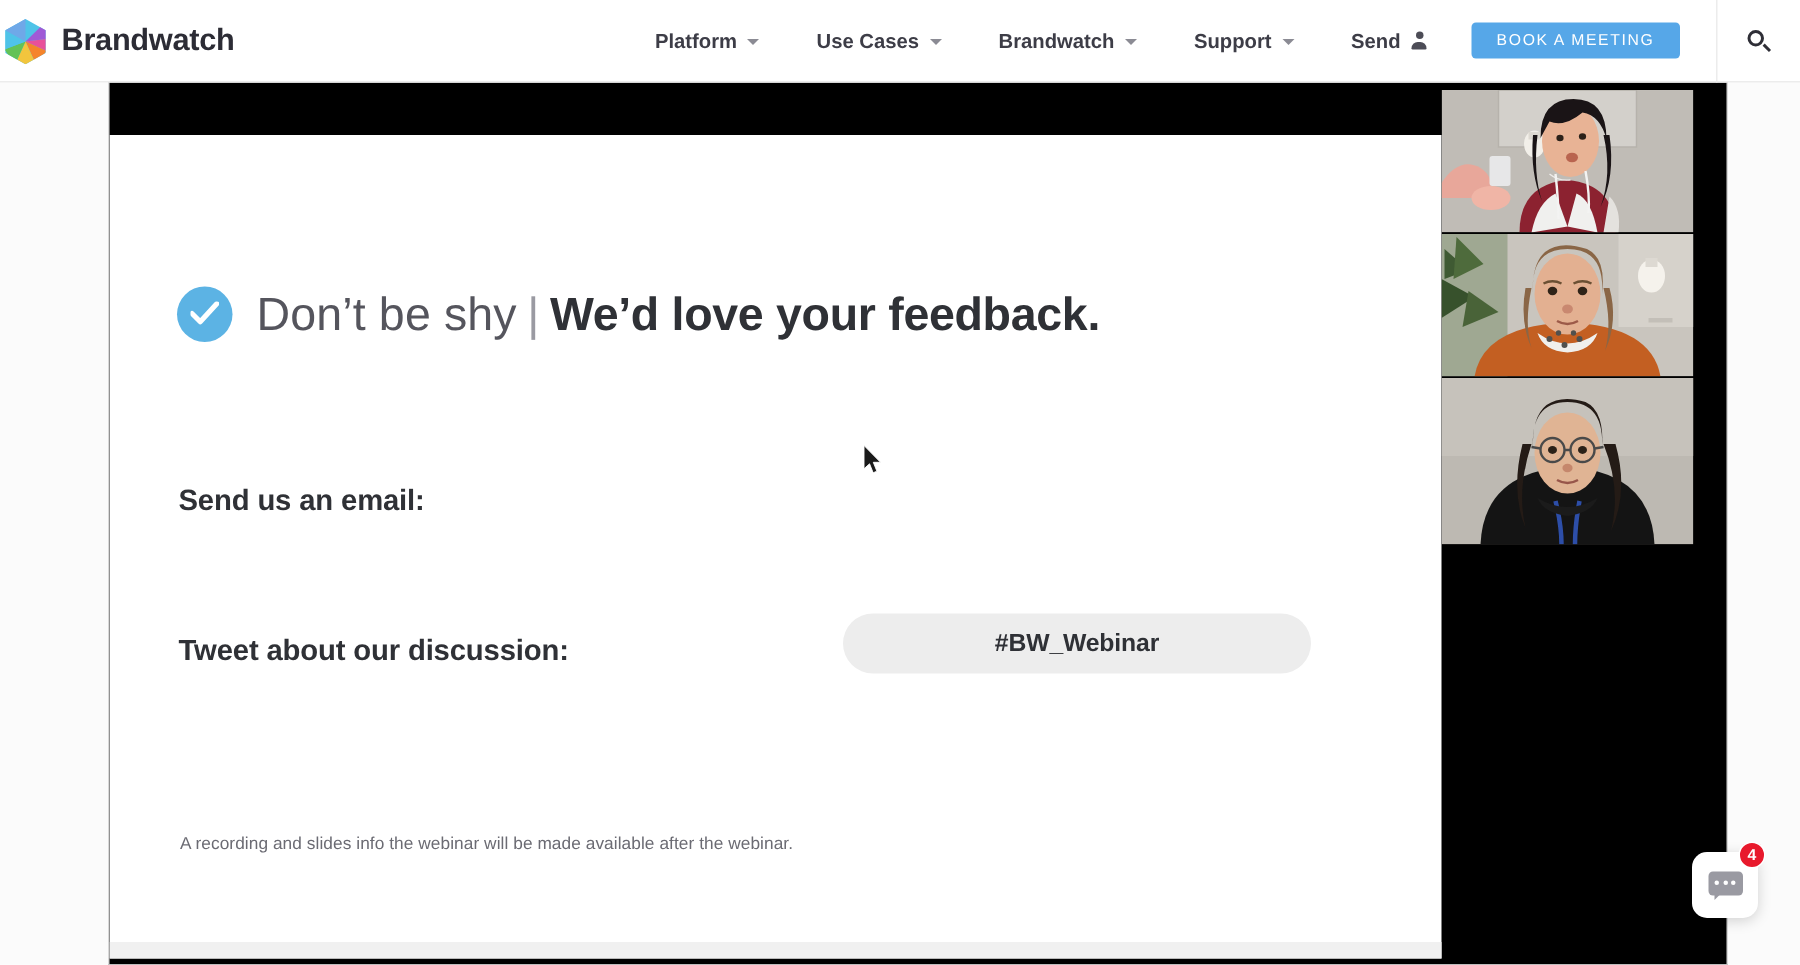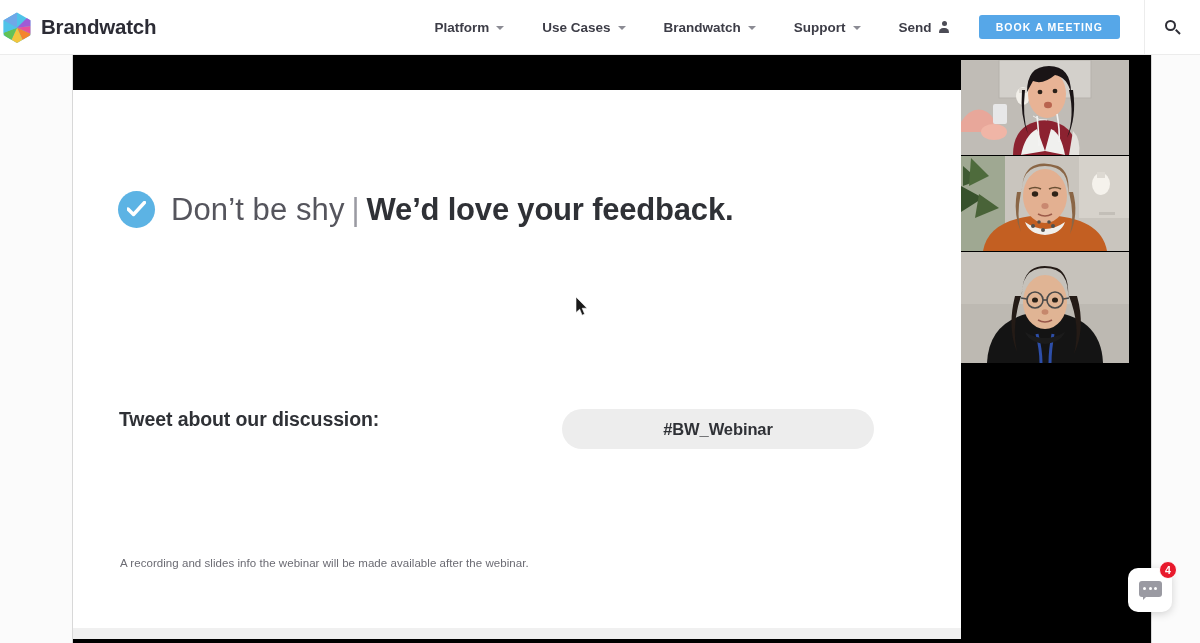--- a/index.html
+++ b/index.html
@@ -39,21 +39,21 @@
     width:0;height:0;border-left:4px solid transparent;border-right:4px solid transparent;
     border-top:4px solid #8b8b94; margin-top:2px;
   }
   .person-ic { width:11px; height:12px; position:relative; display:inline-block; }
   .person-ic i.h { position:absolute; top:0; left:3px; width:5px; height:5px; border-radius:50%; background:#4c4c56; }
   .person-ic i.b { position:absolute; bottom:0; left:0.5px; width:10px; height:5px;
                    border-radius:5px 5px 1px 1px; background:#4c4c56; }
 
   .cta {
     background:#56a7e8; color:#fff; border:none;
-    font-size:10.5px; font-weight:700; letter-spacing:1.1px;
+    font-size:10.5px; font-weight:400; letter-spacing:1.1px;
     padding:6px 17px; border-radius:3px; cursor:pointer;
     margin-left:10px; font-family:"Liberation Sans", sans-serif;
   }
   .hdr-divider { width:1px; height:55px; background:#ececec; margin-left:24px; }
   .search-btn {
     width:55px; height:55px; display:flex; align-items:center; justify-content:center;
     cursor:pointer;
   }
   .mag { position:relative; width:15px; height:15px; }
   .mag i.ring { position:absolute; top:0; left:0; width:11px; height:11px;
@@ -99,21 +99,21 @@
     position:absolute; font-size:19.5px; font-weight:700; color:#2f3136;
     letter-spacing:-0.1px; white-space:nowrap;
   }
   .pill {
     position:absolute; background:#ededed; border-radius:32px;
     display:flex; align-items:center; justify-content:center;
     font-size:16.5px; font-weight:600; color:#2f3136; letter-spacing:-0.1px;
   }
   #label-email { left:46px; top:233px; }
   #pill-email  { left:489px; top:221px; width:312px; height:47px; }
-  #label-tweet { left:46px; top:318px; }
+  #label-tweet { left:46px; top:333px; }
   #pill-tweet  { left:489px; top:319px; width:312px; height:40px; }
 
   .slide-note {
     position:absolute; left:47px; top:467px;
     font-size:11.5px; color:#6b6b73; letter-spacing:0.05px;
   }
 
   
   #cursor { position:absolute; left:503px; top:207px; z-index:25; }
 
@@ -239,20 +239,21 @@
       <div class="chk">
         <svg width="19" height="16" viewBox="0 0 19 16">
           <polyline points="1,8 6.5,13.5 17.5,1.5" fill="none" stroke="#ffffff" stroke-width="3.4" stroke-linecap="round" stroke-linejoin="round"></polyline>
         </svg>
       </div>
 
       <div class="headline">
         <span class="light">Don’t be shy</span><span class="bar">|</span><span class="bold">We’d love your feedback.</span>
       </div>
 
+      <div class="row-label" id="label-email">Send us an email:</div>
 
       <div class="row-label" id="label-tweet">Tweet about our discussion:</div>
       <div class="pill" id="pill-tweet">#BW_Webinar</div>
 
       <div class="slide-note">A recording and slides info the webinar will be made available after the webinar.</div>
 
       <div id="slide-footline"></div>
 
       <div id="cursor">
         <svg width="13" height="19" viewBox="0 0 13 19">

